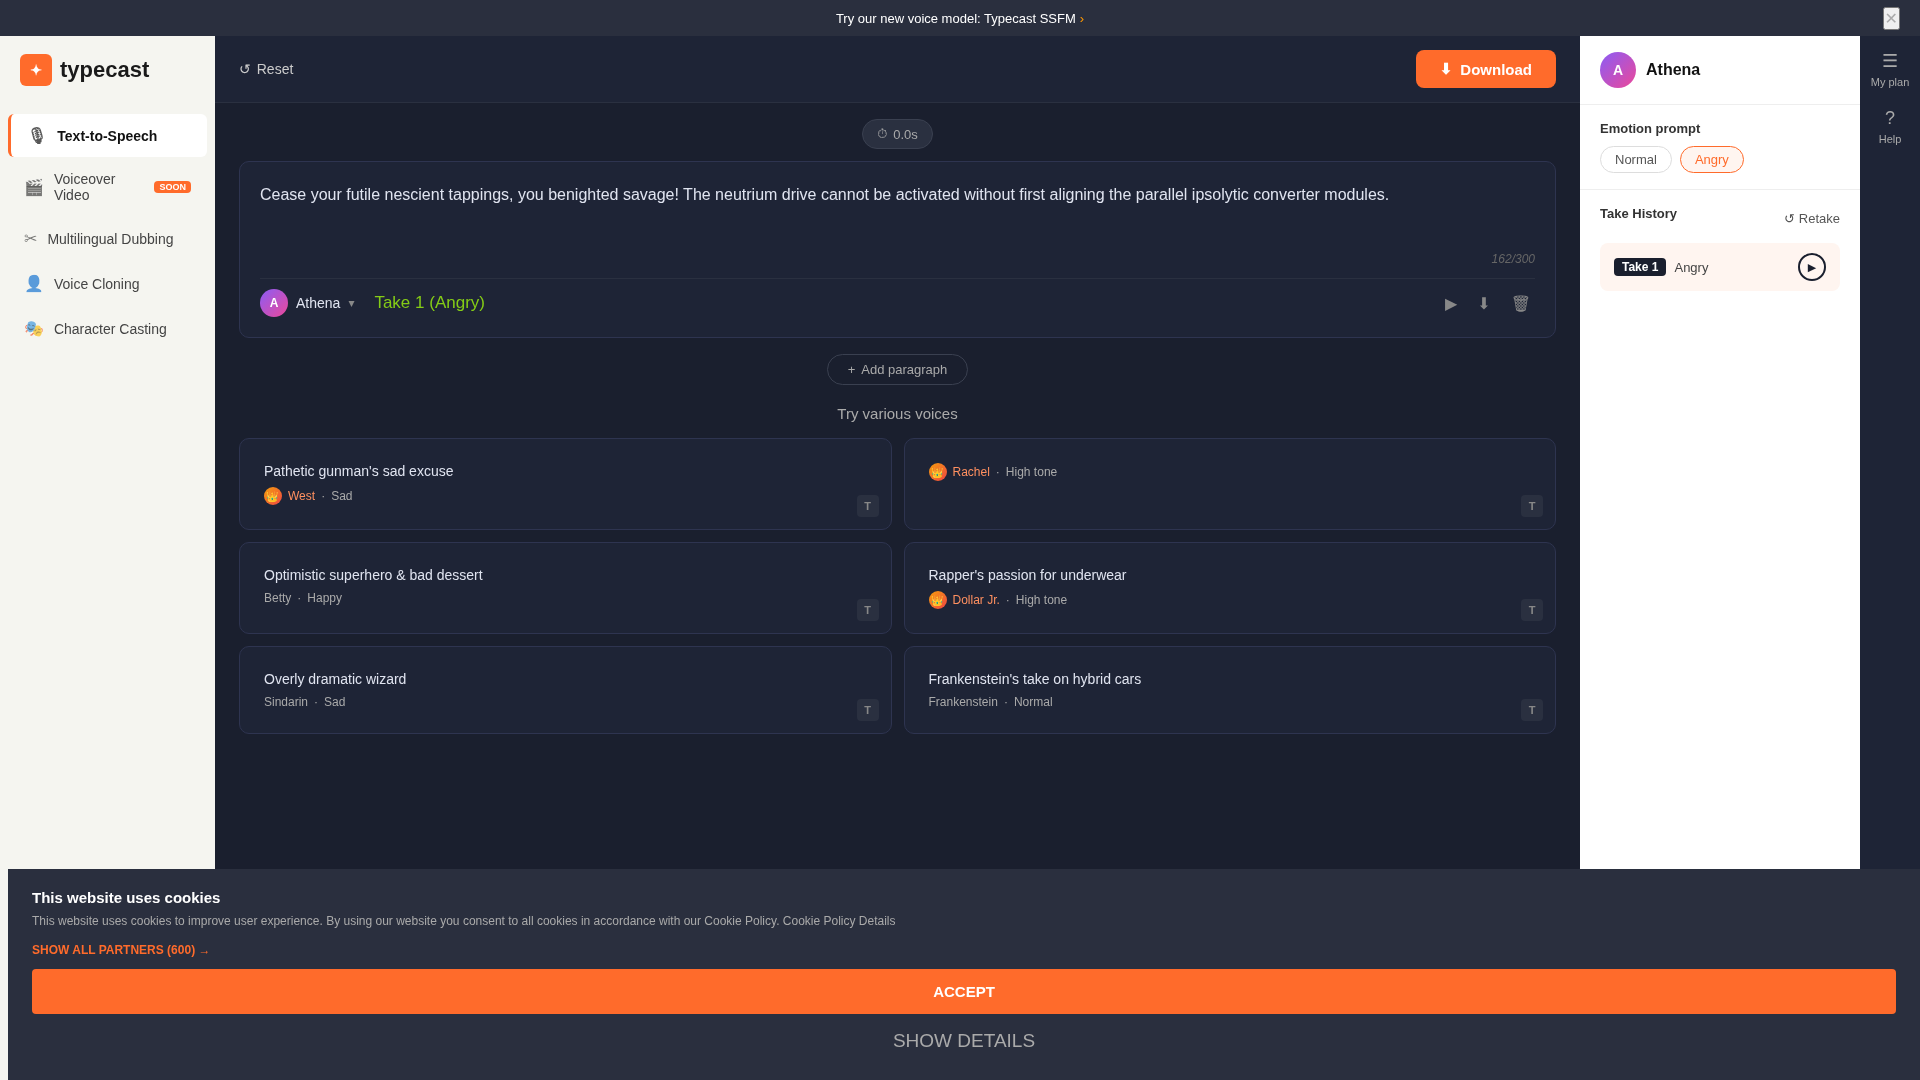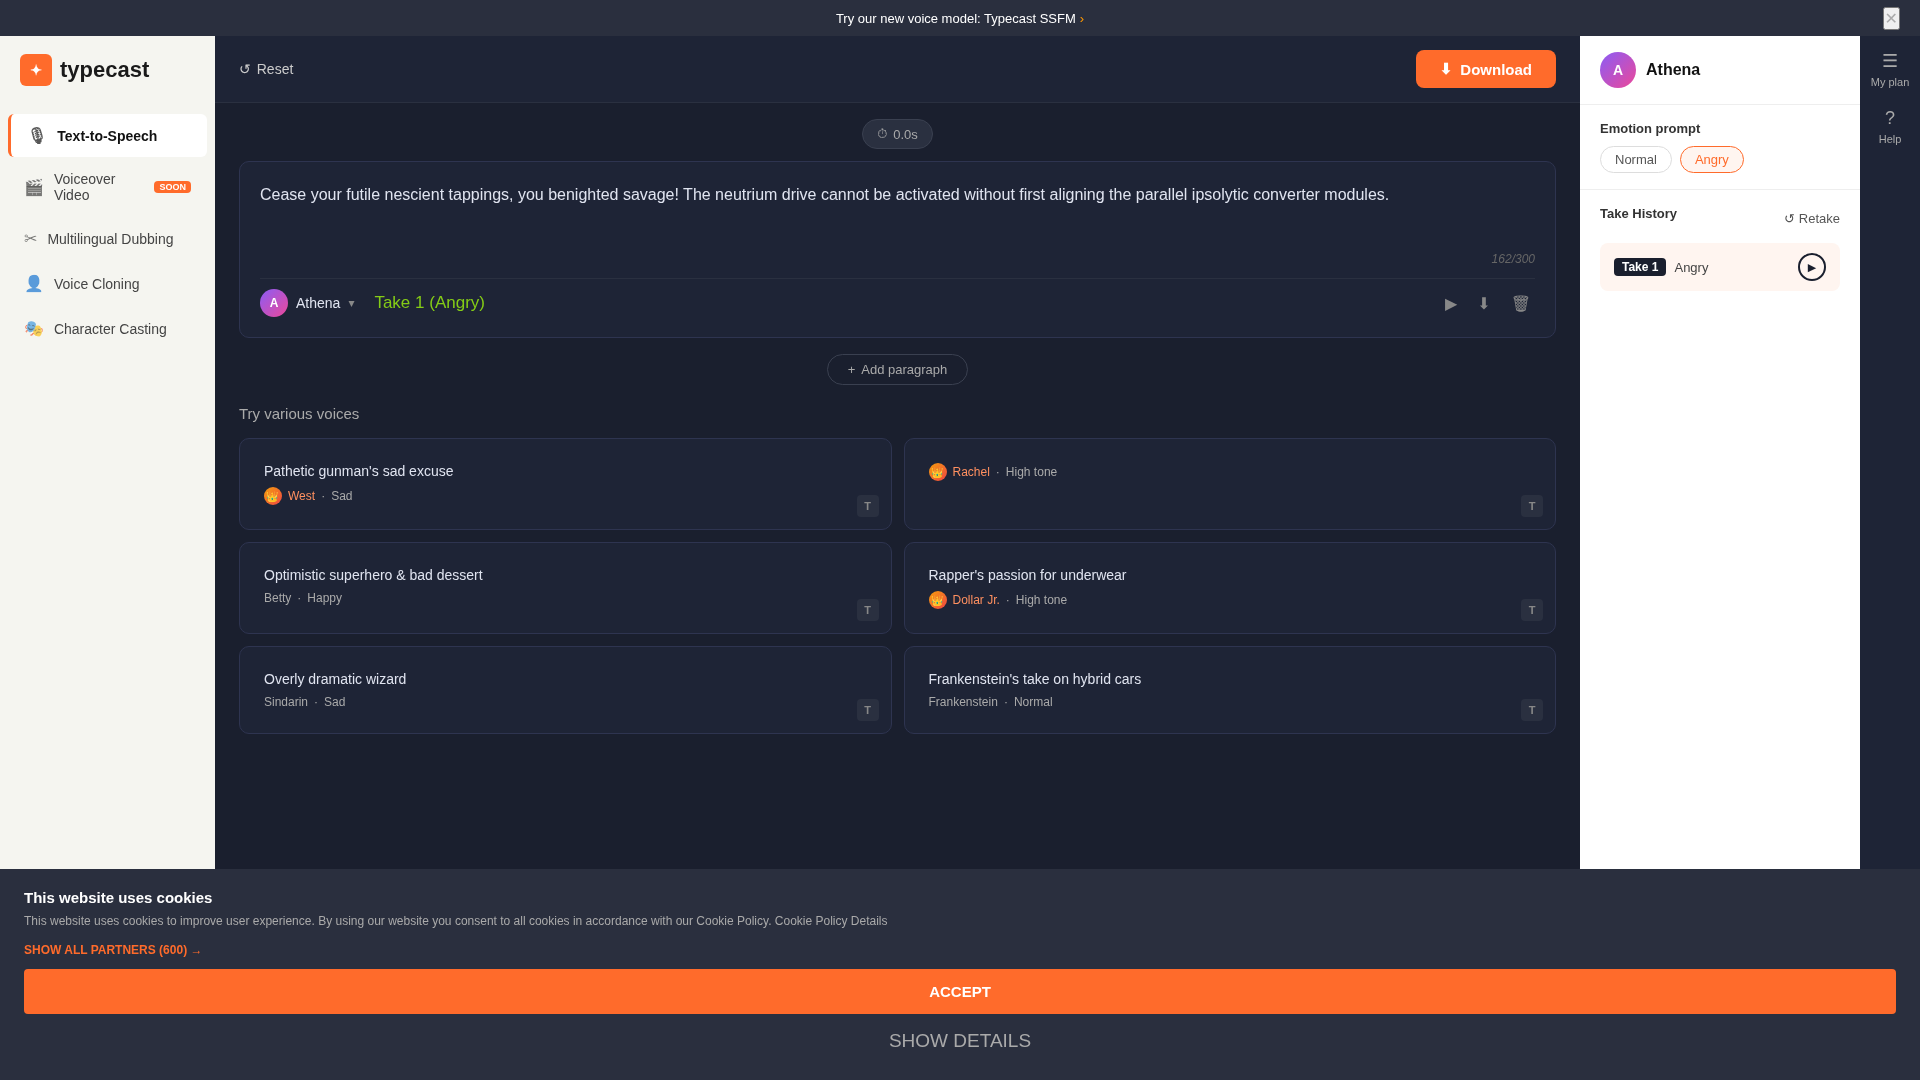--- a/index.html
+++ b/index.html
@@ -257,20 +257,21 @@
       font-size: 13px;
       cursor: pointer;
       display: flex;
       align-items: center;
       gap: 6px;
     }
 
     
     .try-voices-section { padding: 0 0 20px; }
     .try-voices-title {
+      text-align: center;
       font-size: 15px;
       color: #aaa;
       margin-bottom: 16px;
     }
     .voice-grid {
       display: grid;
       grid-template-columns: 1fr 1fr;
       gap: 12px;
     }
     .voice-card {
@@ -455,21 +456,21 @@
       cursor: pointer;
       color: #aaa;
       font-size: 11px;
     }
     .far-right-btn .icon { font-size: 18px; }
 
     
     .cookie-banner {
       position: absolute;
       bottom: 0;
-      left: 0;
+      left: 8px;
       right: 0;
       background: #2a2f3e;
       padding: 20px 24px;
       z-index: 100;
     }
     .cookie-title {
       font-size: 15px;
       font-weight: 600;
       color: #fff;
       margin-bottom: 8px;

